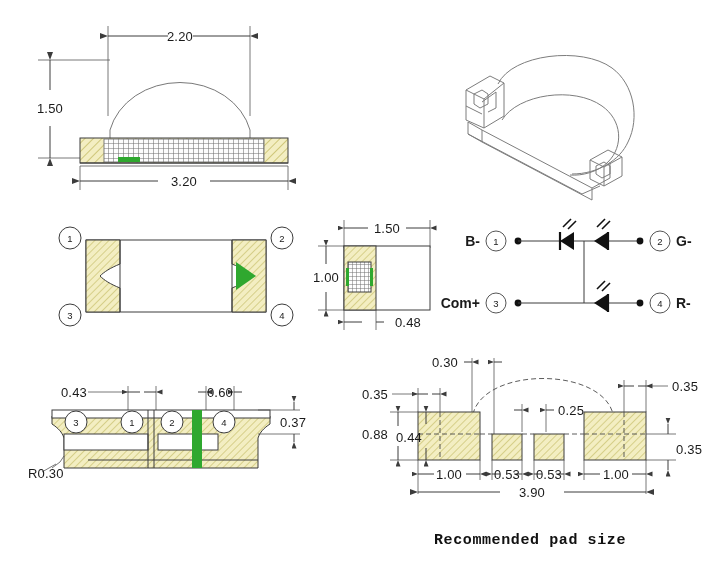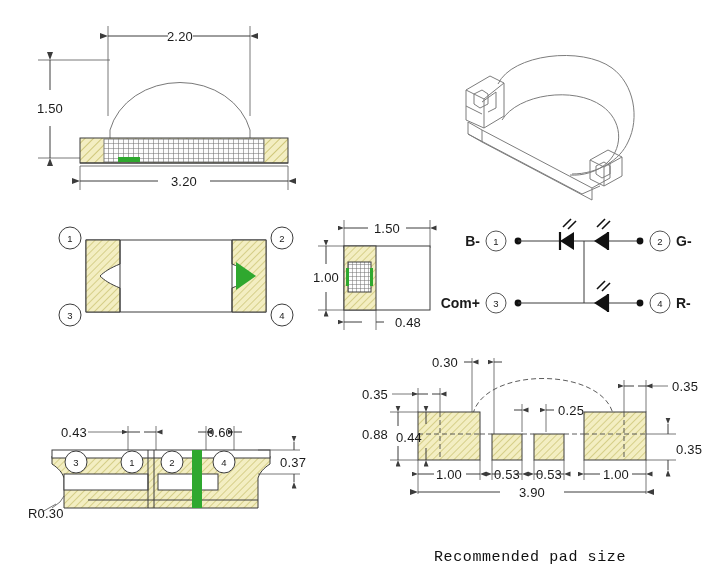--- a/index.html
+++ b/index.html
@@ -29,25 +29,24 @@
     font-family: "Liberation Sans", sans-serif;
     fill: #1a1a1a;
   }
   .dimtxt { font-size: 13px; letter-spacing: 0.2px; }
   .pinnum { font-size: 9.5px; }
   .ckttxt { font-size: 14px; font-weight: bold; }
   .caption {
     position: absolute;
     font-family: "Liberation Mono", monospace;
     font-size: 15px;
-    font-weight: normal;
+    font-weight: bold;
     letter-spacing: 0.6px;
     color: #111111;
     white-space: nowrap;
-    margin-top: 17px;
   }
   .line { stroke: #3c3c3c; stroke-width: 1; fill: none; }
   .thin { stroke: #555555; stroke-width: 0.8; fill: none; }
   .dash { stroke: #4a4a4a; stroke-width: 0.9; fill: none; stroke-dasharray: 5 3; }
   .iso  { stroke: #7d7d7d; stroke-width: 1; fill: none; }
 </style>
 </head>
 <body>
 
 <div class="sheet">
@@ -260,21 +259,21 @@
 
       <g>
         <path d="M138 79 L152 70 L152 88 Z" fill="#111"></path>
         <line x1="152" y1="70" x2="152" y2="88" stroke="#111" stroke-width="2.2"></line>
         <line x1="146" y1="67" x2="154" y2="59" stroke="#111" stroke-width="1.6"></line>
         <line x1="141" y1="65" x2="149" y2="57" stroke="#111" stroke-width="1.6"></line>
       </g>
     </svg>
   </div>
 
-  <div class="view" style="left:28px; top:412px;text-align:center;">
+  <div class="view" style="left:28px; top:372px;text-align:center;">
     <svg width="290" height="115" viewBox="0 0 290 115">
 
       <g>
         <line class="thin" x1="100" y1="14" x2="100" y2="44"></line>
         <line class="thin" x1="128" y1="14" x2="128" y2="44"></line>
         <line class="thin" x1="60" y1="20" x2="100" y2="20"></line>
         <line class="line" x1="100" y1="20" x2="112" y2="20" marker-start="url(#arS)"></line>
         <line class="line" x1="128" y1="20" x2="116" y2="20" marker-start="url(#arS)"></line>
         <text class="dimtxt" x="46" y="25" text-anchor="middle">0.43</text>
       </g>

